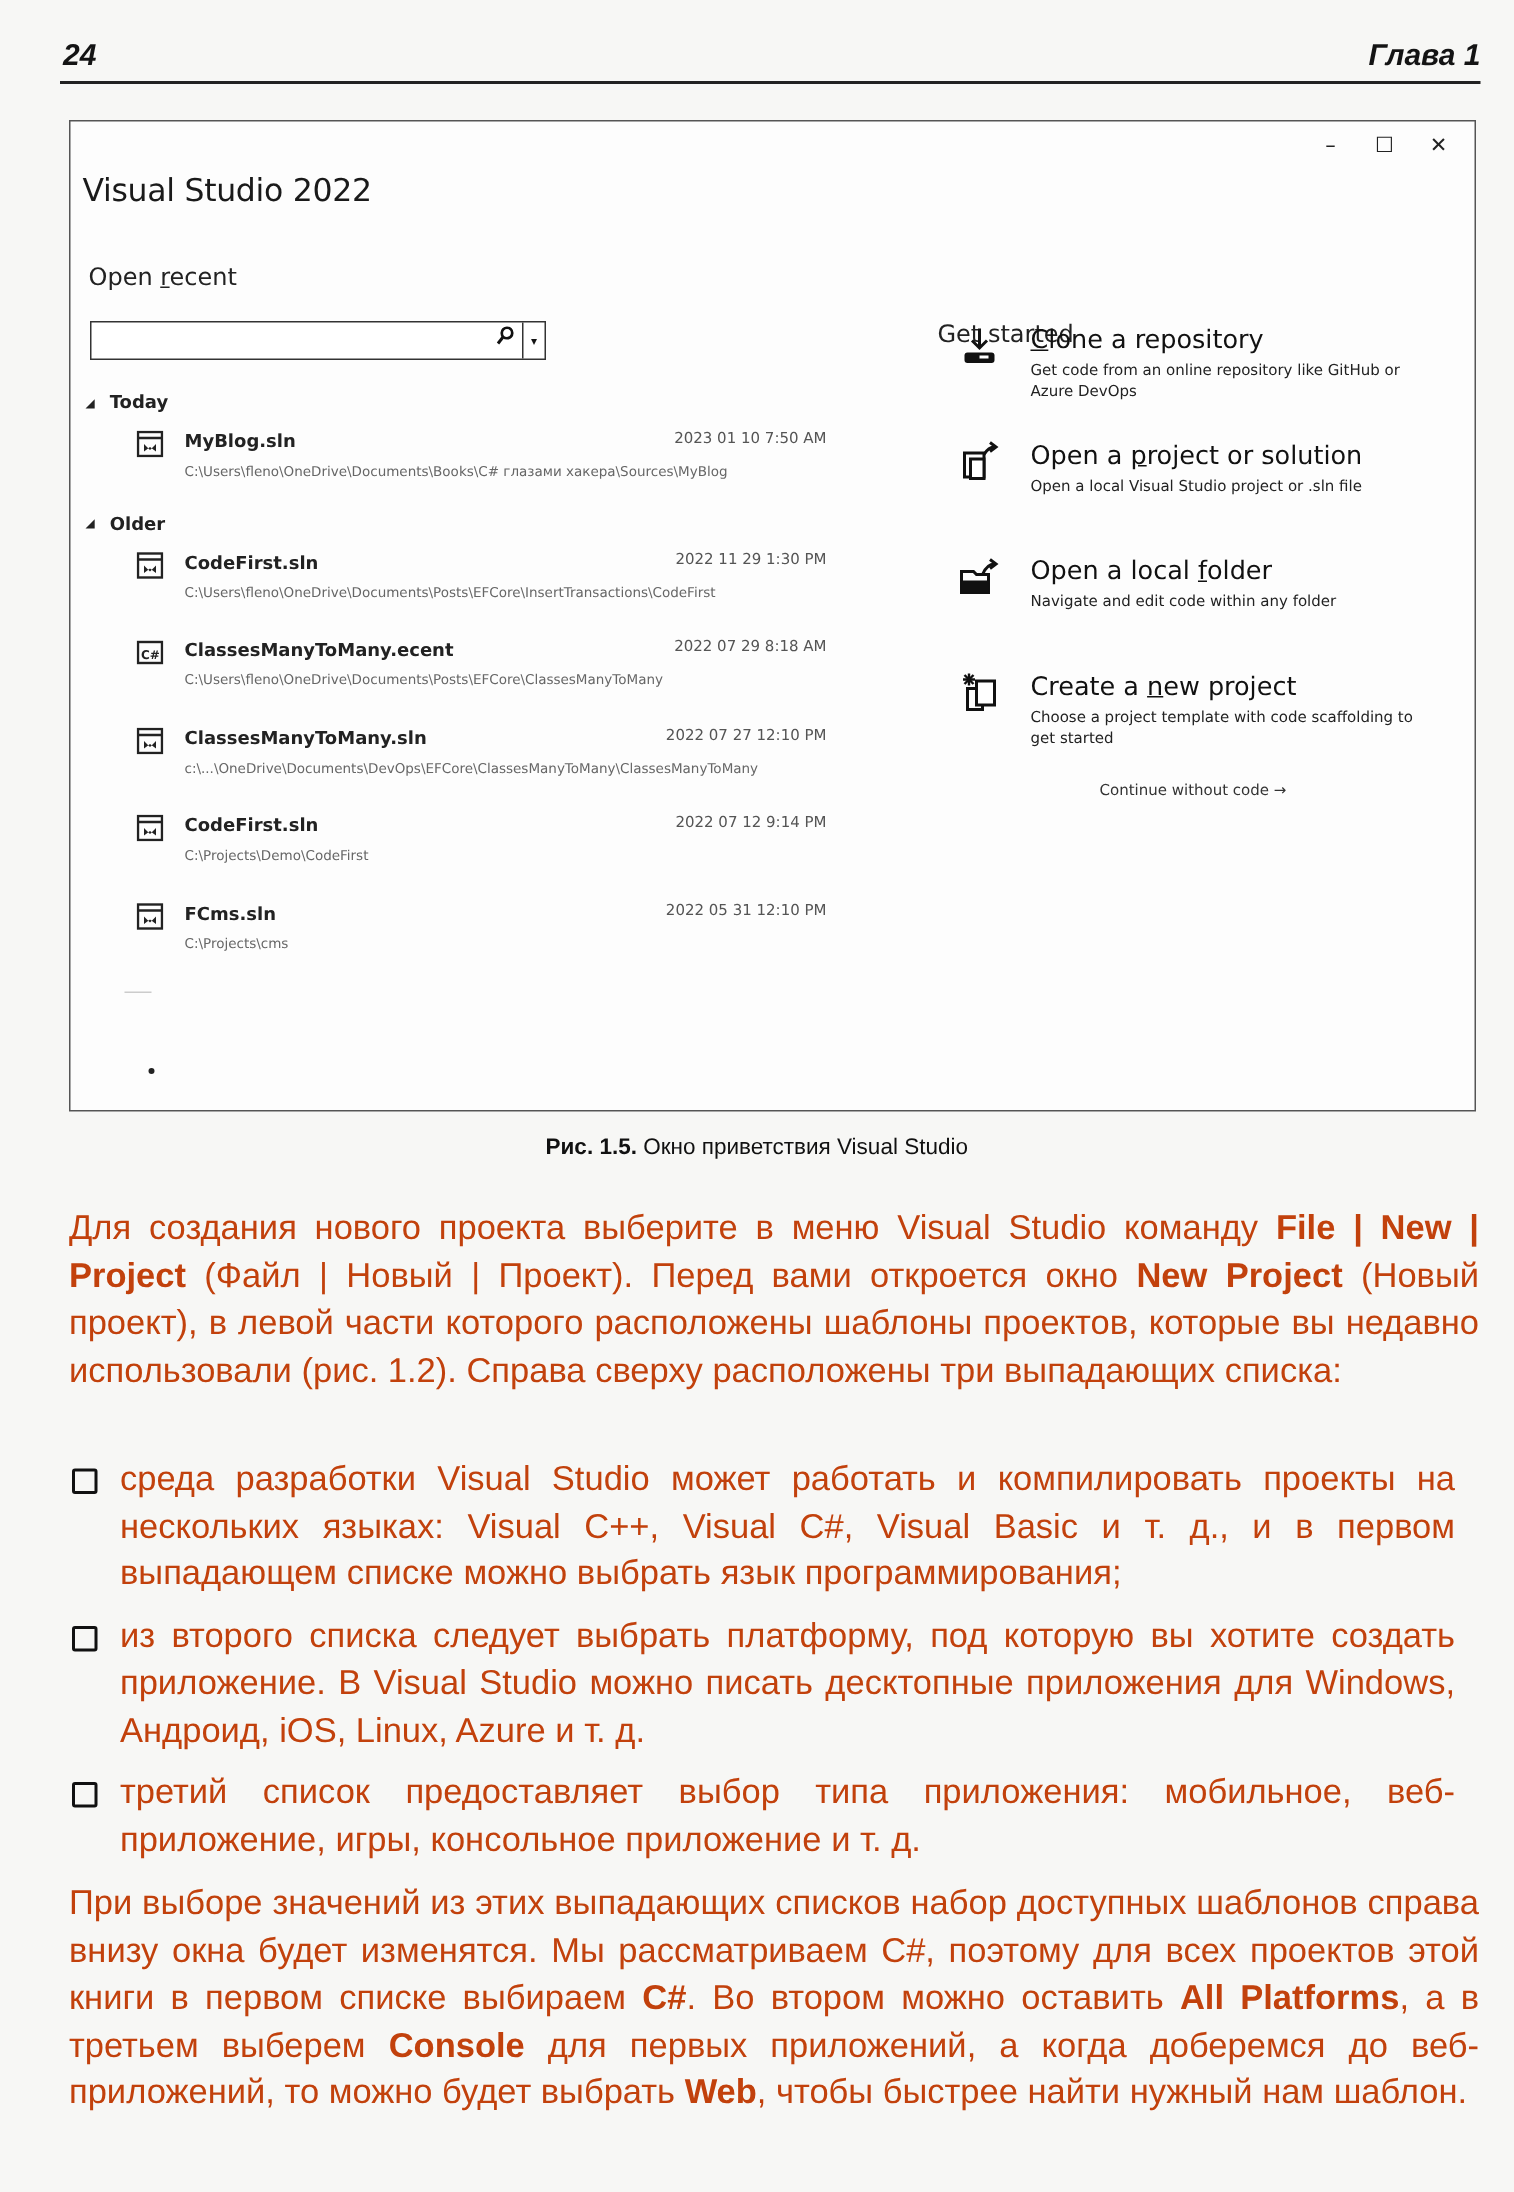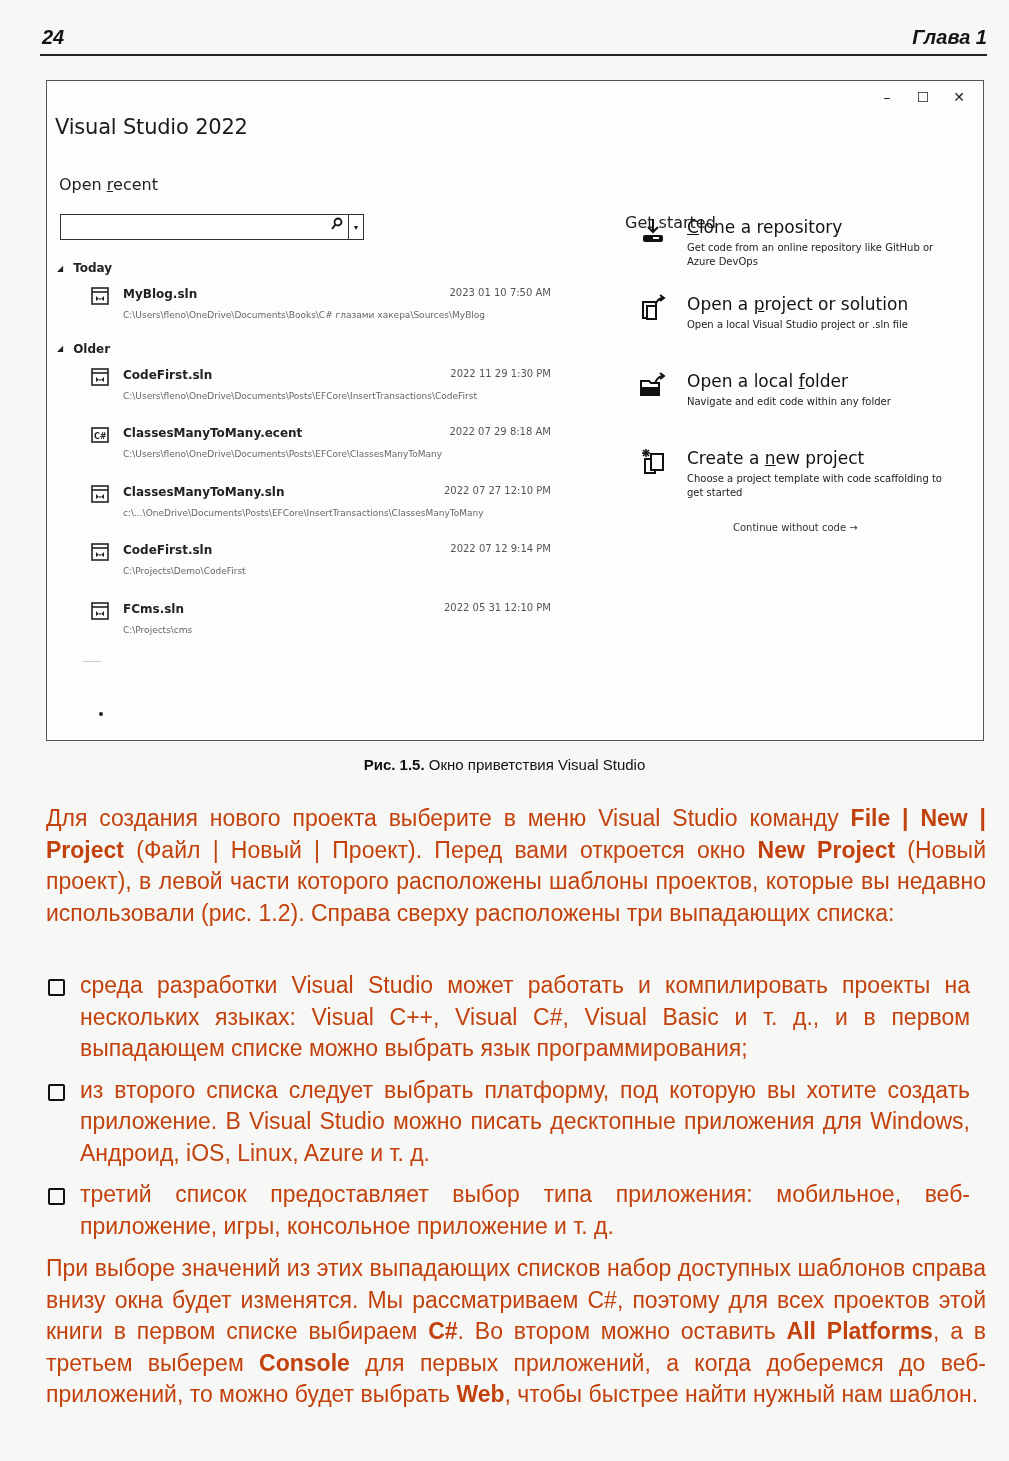--- a/index.html
+++ b/index.html
@@ -136,21 +136,21 @@
         <span class="ri-path">C:\Users\fleno\OneDrive\Documents\Posts\EFCore\ClassesManyToMany</span>
       </div>
       <div class="recent-item" style="top: 401.5px;">
         <span class="ri-icon"><svg width="18" height="18" viewBox="0 0 18 18">
             <rect x="1" y="1" width="16" height="16" fill="none" stroke="#222" stroke-width="1.6"></rect>
             <line x1="1" y1="5" x2="17" y2="5" stroke="#222" stroke-width="1.6"></line>
             <path d="M5 9 L9 13 L13 9 L13 14 L9 11 L5 14 Z" fill="#222"></path>
           </svg></span>
         <span class="ri-name">ClassesManyToMany.sln</span>
         <span class="ri-date">2022 07 27 12:10 PM</span>
-        <span class="ri-path">c:\...\OneDrive\Documents\Posts\EFCore\InsertTransactions\ClassesManyToMany</span>
+        <span class="ri-path">c:\...\OneDrive\Documents\DevOps\EFCore\ClassesManyToMany\ClassesManyToMany</span>
       </div>
       <div class="recent-item" style="top: 460px;">
         <span class="ri-icon"><svg width="18" height="18" viewBox="0 0 18 18">
             <rect x="1" y="1" width="16" height="16" fill="none" stroke="#222" stroke-width="1.6"></rect>
             <line x1="1" y1="5" x2="17" y2="5" stroke="#222" stroke-width="1.6"></line>
             <path d="M5 9 L9 13 L13 9 L13 14 L9 11 L5 14 Z" fill="#222"></path>
           </svg></span>
         <span class="ri-name">CodeFirst.sln</span>
         <span class="ri-date">2022 07 12 9:14 PM</span>
         <span class="ri-path">C:\Projects\Demo\CodeFirst</span>

